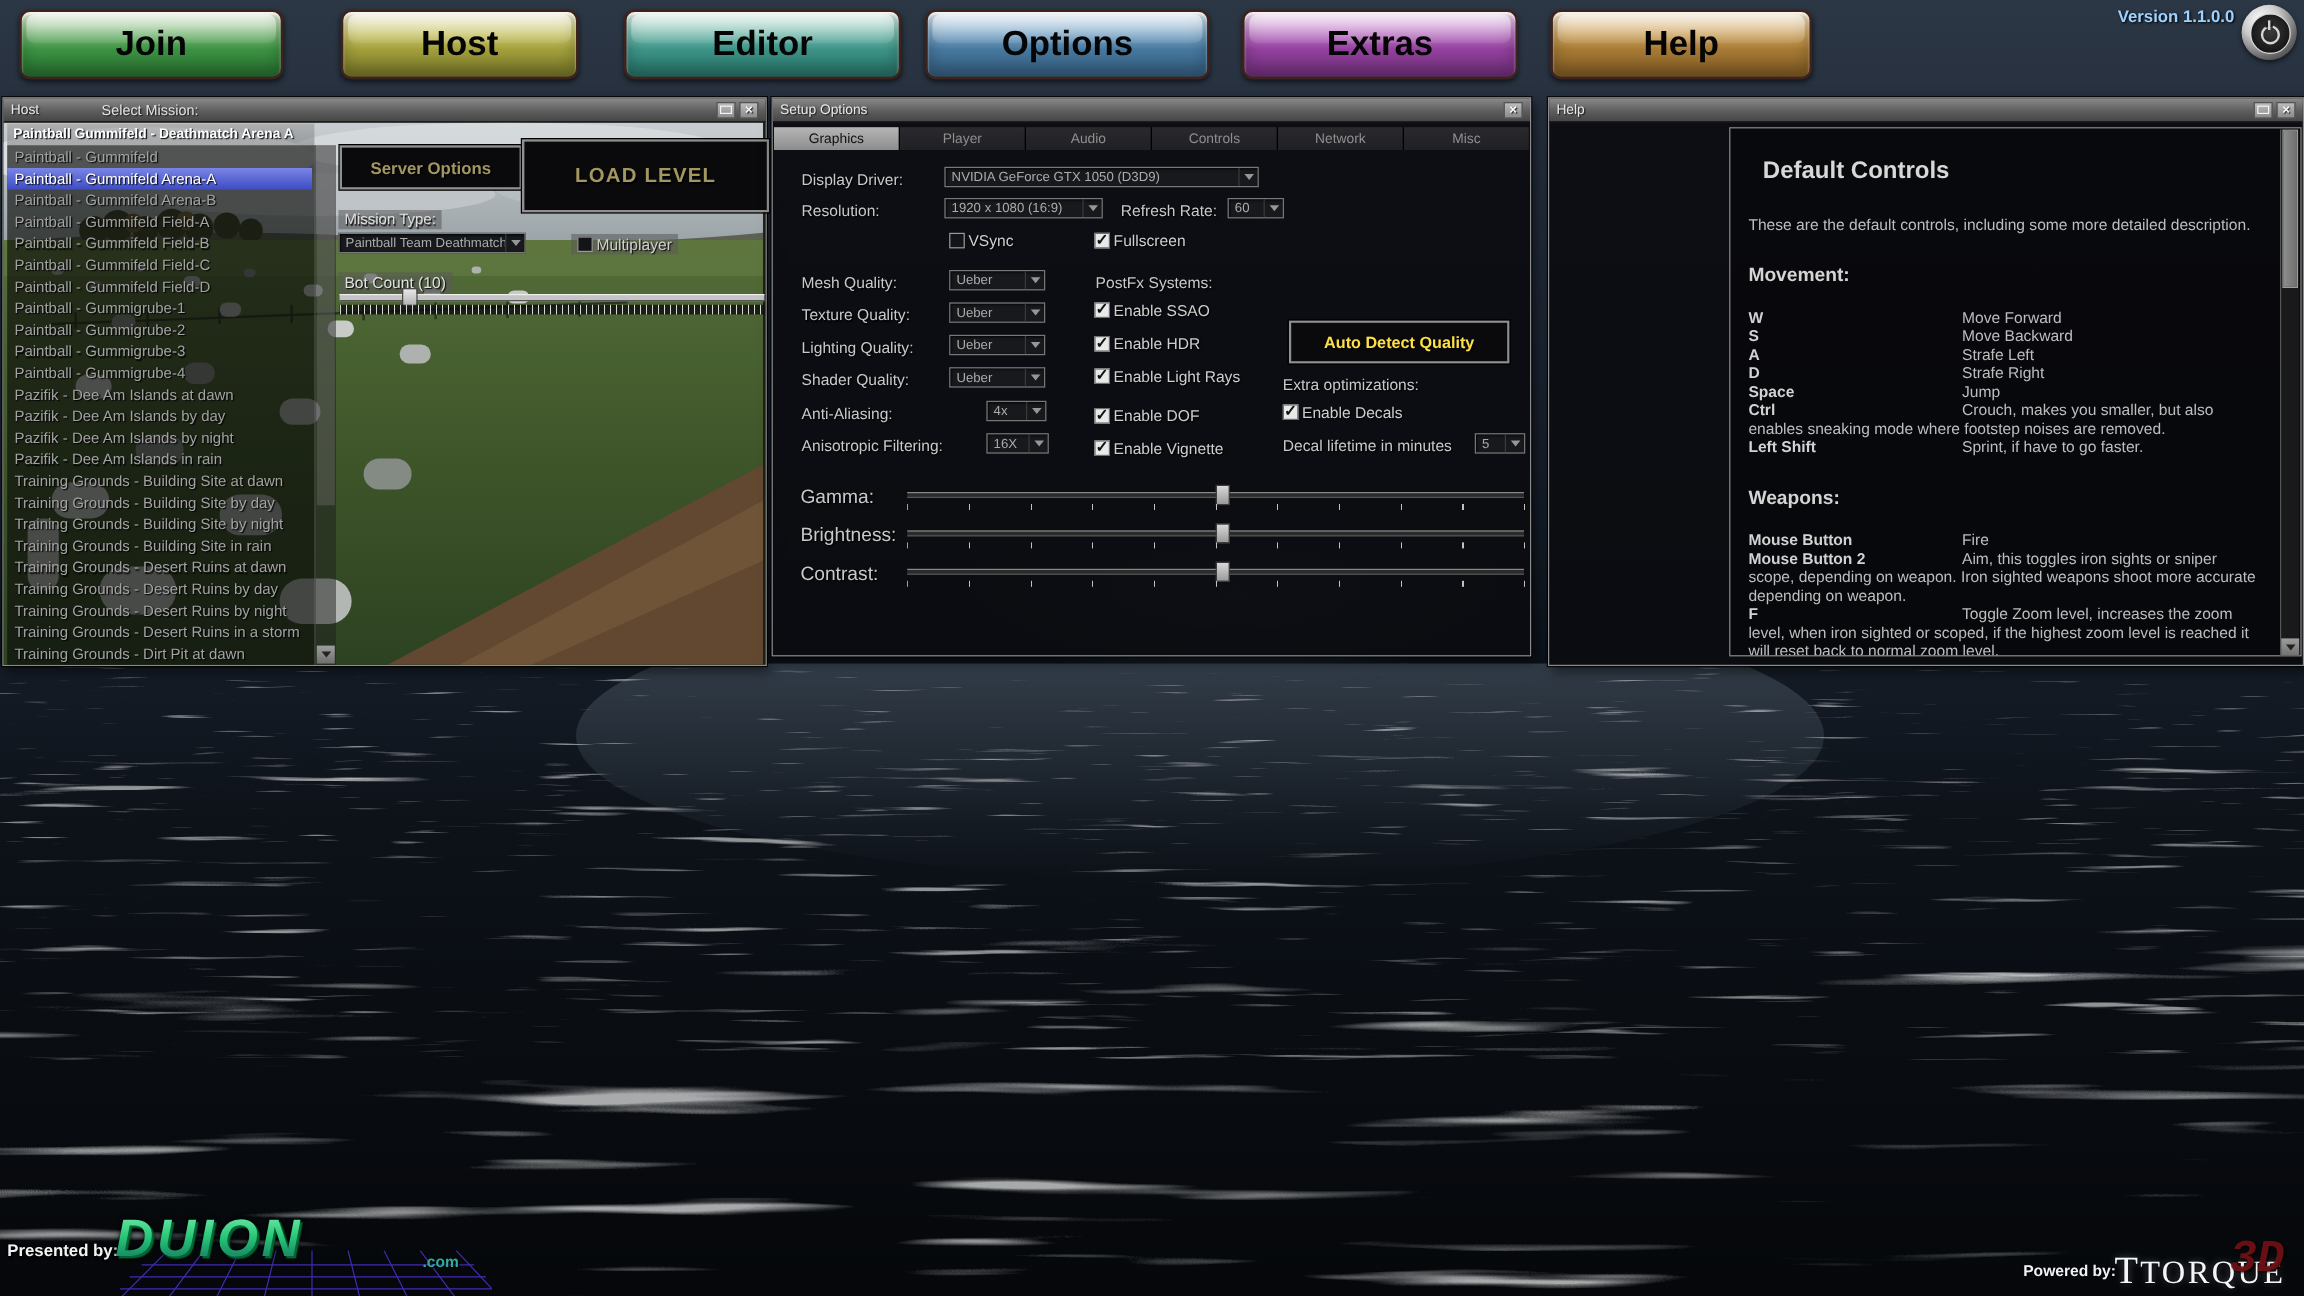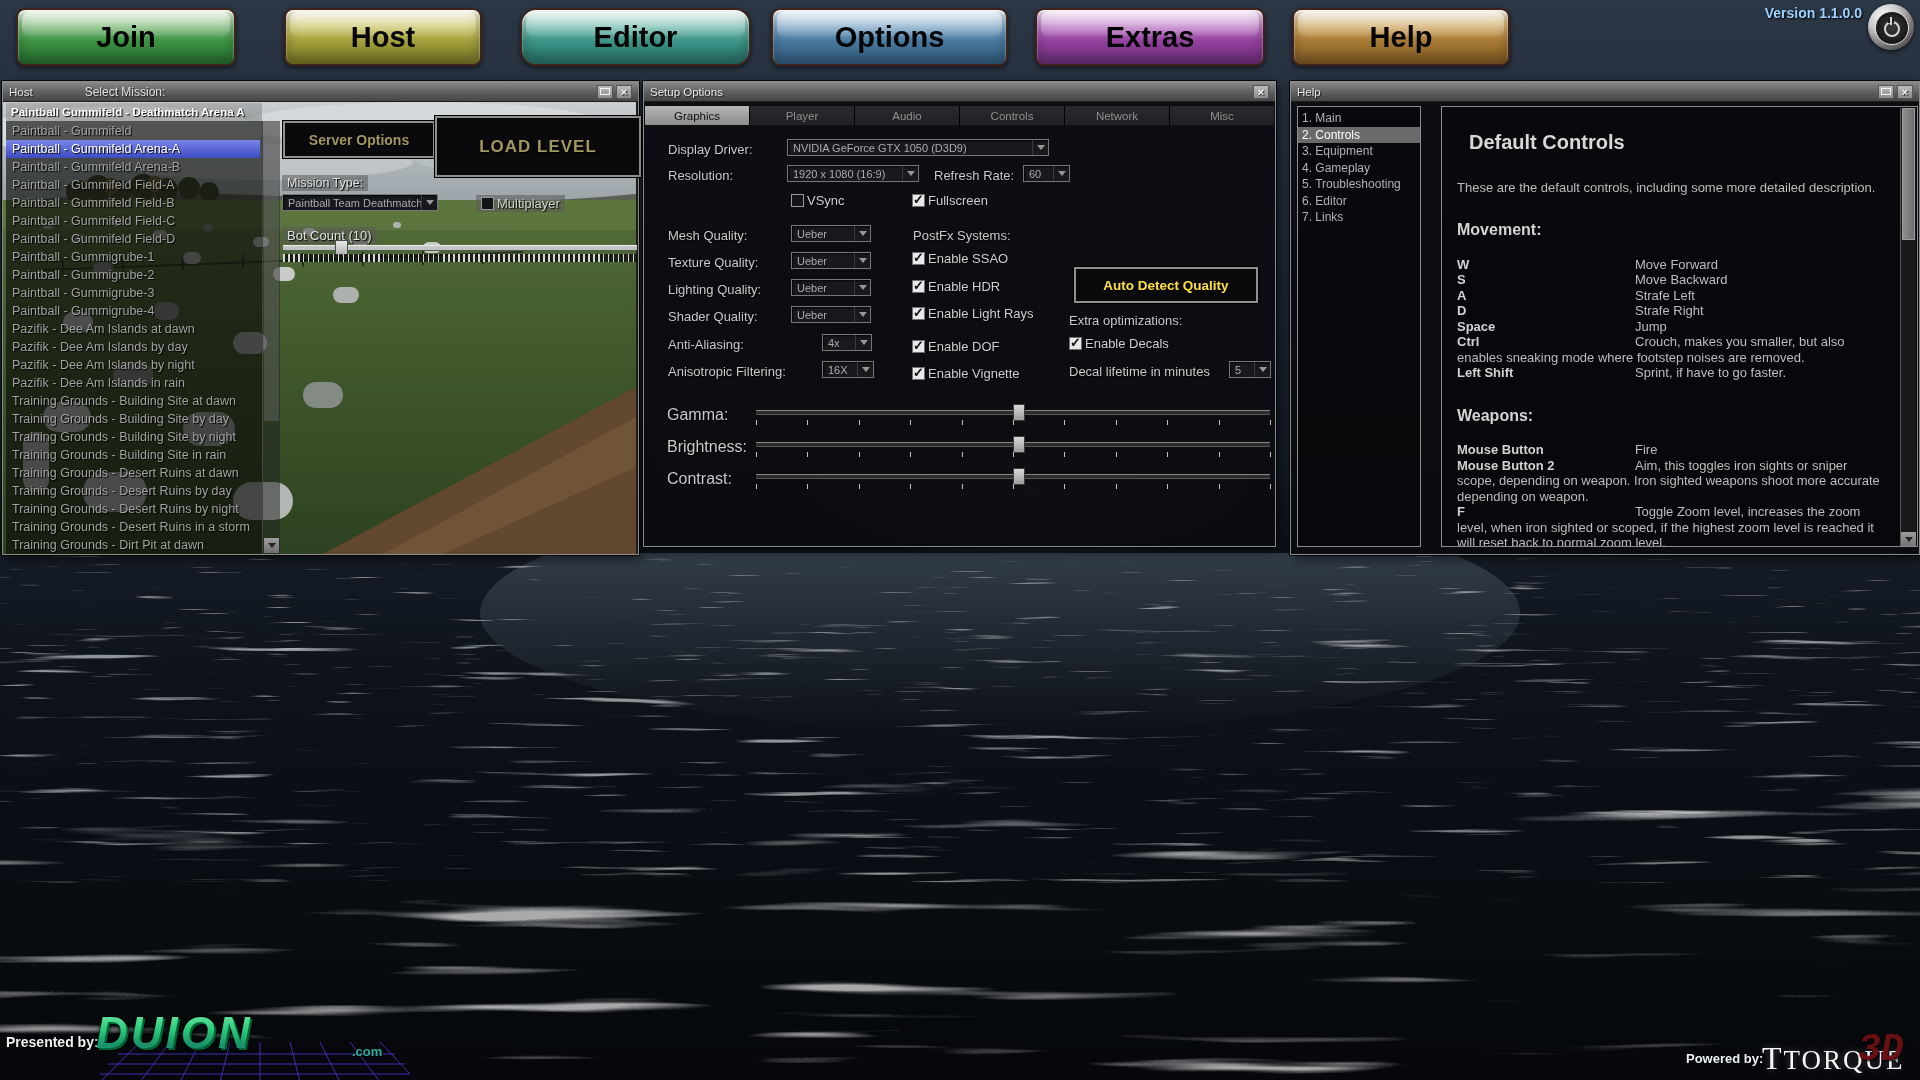--- a/index.html
+++ b/index.html
@@ -14,21 +14,21 @@
   .menubtn{position:absolute;top:8px;height:54px;border-radius:9px;border:2px solid #3f221a;
     display:flex;align-items:center;justify-content:center;color:#050505;font-weight:bold;font-size:29px;
     background:linear-gradient(180deg,var(--hi) 0%,var(--mid) 32%,var(--lo) 58%,var(--lo2) 100%);
     box-shadow:inset 0 2px 2px rgba(255,255,255,.75),inset 0 -9px 14px rgba(0,0,0,.30),0 2px 4px rgba(0,0,0,.6);
     cursor:pointer;}
   .menubtn::before{content:"";position:absolute;left:4px;right:4px;top:2px;height:45%;border-radius:7px;
     background:linear-gradient(180deg,rgba(255,255,255,.55),rgba(255,255,255,.08));}
   .menubtn span{position:relative;}
   #btn-join{left:16px;width:216px;--hi:#e6eedd;--mid:#7cb878;--lo:#3c9343;--lo2:#2c7c35;}
   #btn-host{left:284px;width:194px;--hi:#f0eedd;--mid:#cbc66c;--lo:#a3a03c;--lo2:#84832c;}
-  #btn-editor{left:520px;width:227px;border-radius:16px;--hi:#dfeee8;--mid:#78bcae;--lo:#3d9488;--lo2:#2b7e72;}
+  #btn-editor{left:520px;width:227px;--hi:#dfeee8;--mid:#78bcae;--lo:#3d9488;--lo2:#2b7e72;}
   #btn-options{left:771px;width:233px;--hi:#dde8f0;--mid:#7fa8c8;--lo:#47799f;--lo2:#39678c;}
   #btn-extras{left:1035px;width:226px;--hi:#eedcf0;--mid:#bc78c4;--lo:#94419f;--lo2:#7c3488;}
   #btn-help{left:1292px;width:214px;--hi:#f0e6d2;--mid:#cfa763;--lo:#a87b35;--lo2:#8f6527;}
   #version{position:absolute;right:58px;top:5px;color:#9cd2ff;font-weight:bold;font-size:14px;text-shadow:1px 1px 2px #000;}
   #powerbtn{position:absolute;right:6px;top:4px;width:46px;height:46px;border-radius:50%;cursor:pointer;
     background:radial-gradient(circle at 35% 28%,#ffffff,#c9c9c9 35%,#6a6a6a 68%,#343434 95%);
     box-shadow:0 2px 4px rgba(0,0,0,.6);}
   #powerbtn .inner{position:absolute;left:7px;top:7px;width:32px;height:32px;border-radius:50%;
     background:radial-gradient(circle at 50% 45%,#3a3a3a,#151515 75%);border:1px solid #d9d9d9;}
   #powerbtn .ring{position:absolute;left:16px;top:17px;width:12px;height:12px;border:2px solid #d6d6d6;border-radius:50%;}
@@ -514,29 +514,20 @@
   <div class="win" id="helpwin">
     <div class="tbar">
       <span>Help</span>
       <span class="wbtns">
         <span class="winbtn">
             <span class="mini"></span>
           </span>
         <span class="winbtn">×</span>
       </span>
     </div>
-    <div id="help-nav">
-        <div class="hnav">1. Main</div>
-        <div class="hnav selected">2. Controls</div>
-        <div class="hnav">3. Equipment</div>
-        <div class="hnav">4. Gameplay</div>
-        <div class="hnav">5. Troubleshooting</div>
-        <div class="hnav">6. Editor</div>
-        <div class="hnav">7. Links</div>
-      </div>
     <div id="help-content">
       <div id="help-body">
         <h1>Default Controls</h1>
         <p id="help-intro">These are the default controls, including some more detailed description.</p>
         <div id="help-sections">
             <div class="hsec-h">Movement:</div>
             <div class="krow"><span class="kkey">W</span><span class="kdesc">Move Forward</span></div>
             <div class="krow"><span class="kkey">S</span><span class="kdesc">Move Backward</span></div>
             <div class="krow"><span class="kkey">A</span><span class="kdesc">Strafe Left</span></div>
             <div class="krow"><span class="kkey">D</span><span class="kdesc">Strafe Right</span></div>

